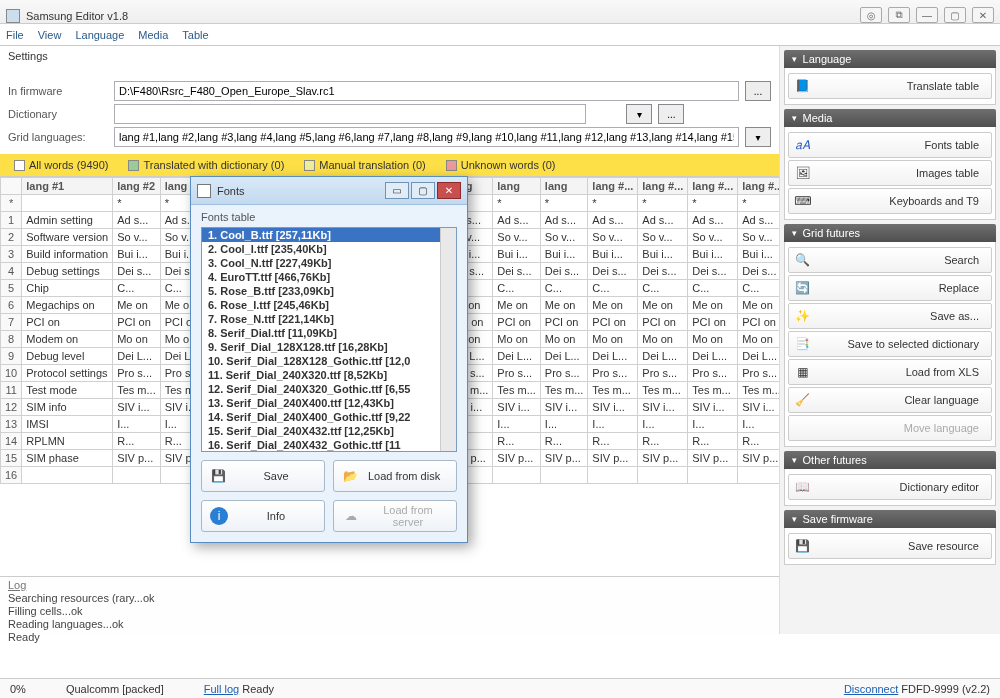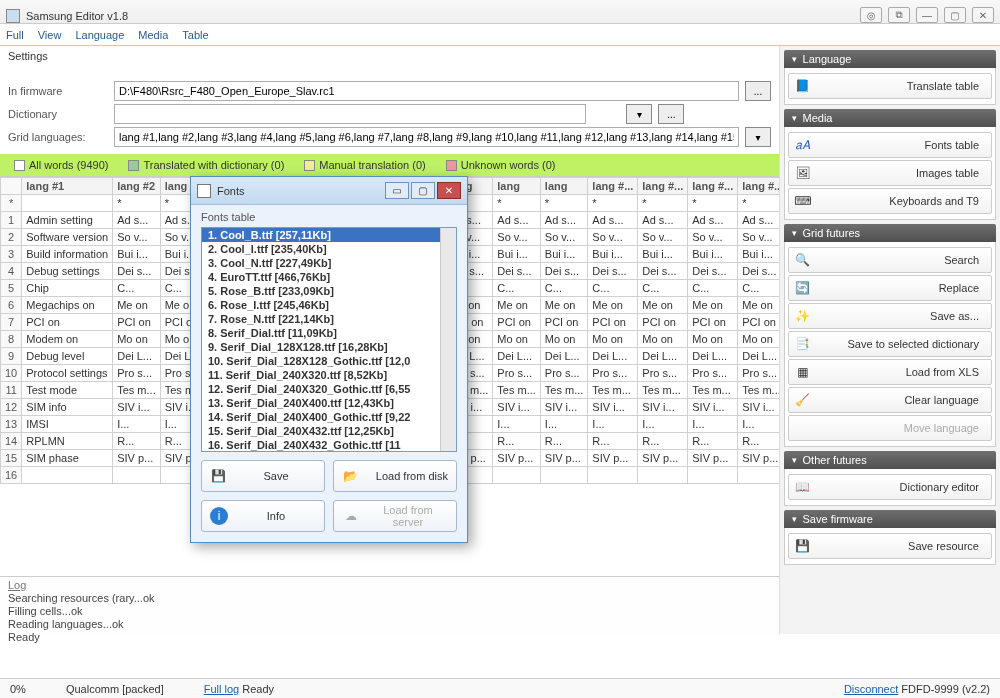--- a/index.html
+++ b/index.html
@@ -12,21 +12,21 @@
 .menubar { height:22px; border-bottom:1.5px solid #b4cfea; padding:0 6px; display:flex; align-items:center; gap:14px; color:#2a5a8a; }
 .menubar span { cursor:pointer; }
 .main { display:flex; height:588px; }
 .leftpane { width:780px; border-right:1px solid #ddd; display:flex; flex-direction:column; }
 .rightpane { width:220px; background:#f3f3f3; display:flex; flex-direction:column; padding:4px; gap:4px; overflow:hidden; }
 .settings { padding:4px 8px; font-size:11px; }
 .settings .row { display:flex; align-items:center; margin:3px 0; gap:6px; }
 .settings label { width:100px; color:#555; }
 .settings input[type=text] { flex:1; height:20px; border:1px solid #abadb3; padding:0 4px; font-size:11px; }
 .settings .btn-browse { width:26px; height:20px; border:1px solid #888; background:#eee; font-size:10px; }
-.tabs { display:flex; gap:8px; padding:3px 8px; border-bottom:1px solid #ccc; background:#bef264; }
+.tabs { display:flex; gap:8px; padding:3px 8px; border-bottom:1px solid #ccc; background:#fde047; }
 .tab { display:flex; align-items:center; gap:4px; padding:2px 6px; }
 .tab .ck { width:11px; height:11px; border:1px solid #888; background:#fff; }
 .grid-wrap { flex:1; overflow:hidden; position:relative; }
 table.grid { border-collapse:collapse; width:100%; font-size:10px; }
 table.grid th, table.grid td { border:1px solid #d0d0d0; padding:2px 4px; text-align:left; white-space:nowrap; overflow:hidden; background:#fff; }
 table.grid th { background:#f4f4f4; font-weight:bold; color:#555; }
 table.grid .rnum { width:22px; text-align:center; color:#555; background:#f9f9f9; }
 table.grid .name { width:110px; }
 .logpane { height:58px; border-top:1px solid #ccc; font-size:10px; color:#444; padding:2px 8px; background:#fefefe; line-height:13px; }
 .ltitle { font-weight:normal; color:#777; text-decoration:underline; }
@@ -67,21 +67,21 @@
   <div class="wbtns">
     <div class="wbtn">◎</div>
     <div class="wbtn">⧉</div>
     <div class="wbtn">—</div>
     <div class="wbtn">▢</div>
     <div class="wbtn">✕</div>
   </div>
 </div>
 
 <div class="menubar">
-  <span>Full</span>
+  <span>File</span>
   <span>View</span>
   <span>Language</span>
   <span>Media</span>
   <span>Table</span>
 </div>
 
 <div class="main">
 
   <div class="leftpane">
     <div class="settings">
@@ -588,21 +588,21 @@
         <div class="item">16. Serif_Dial_240X432_Gothic.ttf [11</div>
         <div class="scroll"></div>
     </div>
     <div class="btnrow">
       <div class="mbigbtn">
           <span class="ic" style="color:#2a5fbf">💾</span>
           <span style="flex:1;text-align:center">Save</span>
         </div>
       <div class="mbigbtn">
           <span class="ic" style="color:#c9a23e">📂</span>
-          <span style="flex:1;text-align:right">Load from disk</span>
+          <span style="flex:1;text-align:left">Load from disk</span>
         </div>
     </div>
     <div class="btnrow">
       <div class="mbigbtn">
           <span class="ic" style="background:#2a7ed4;color:#fff">i</span>
           <span style="flex:1;text-align:center">Info</span>
         </div>
       <div class="mbigbtn disabled">
           <span class="ic">☁</span>
           <span style="flex:1;text-align:center">Load from server</span>

